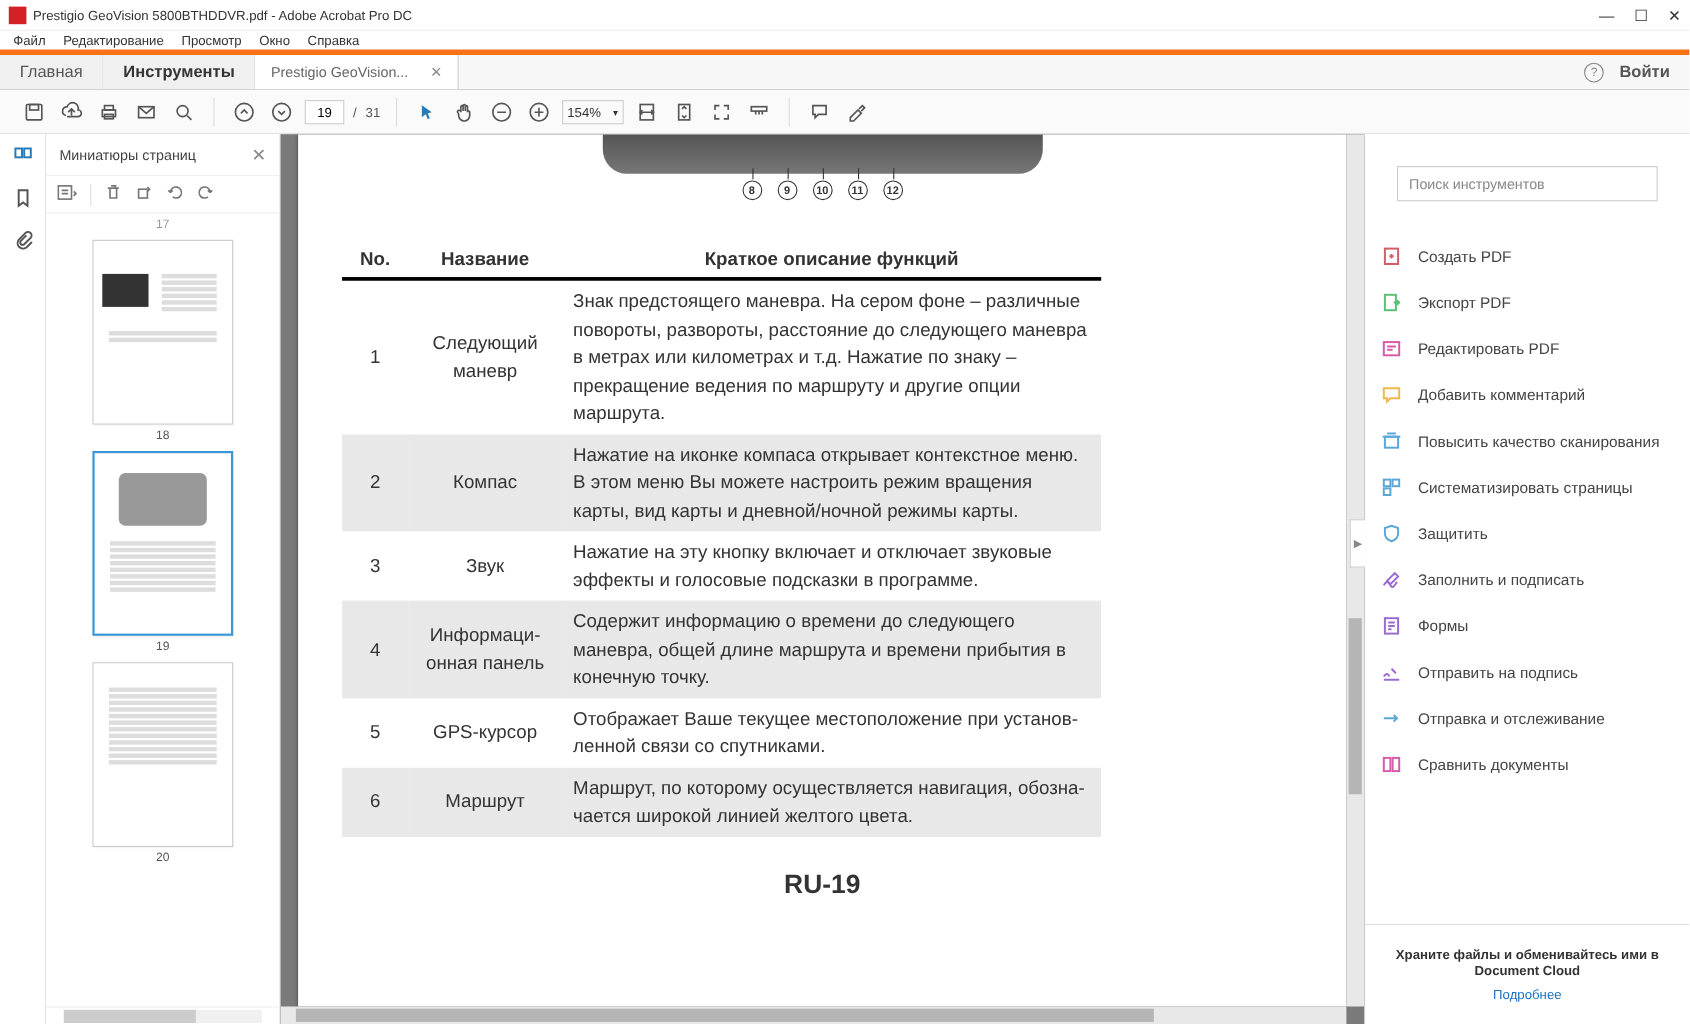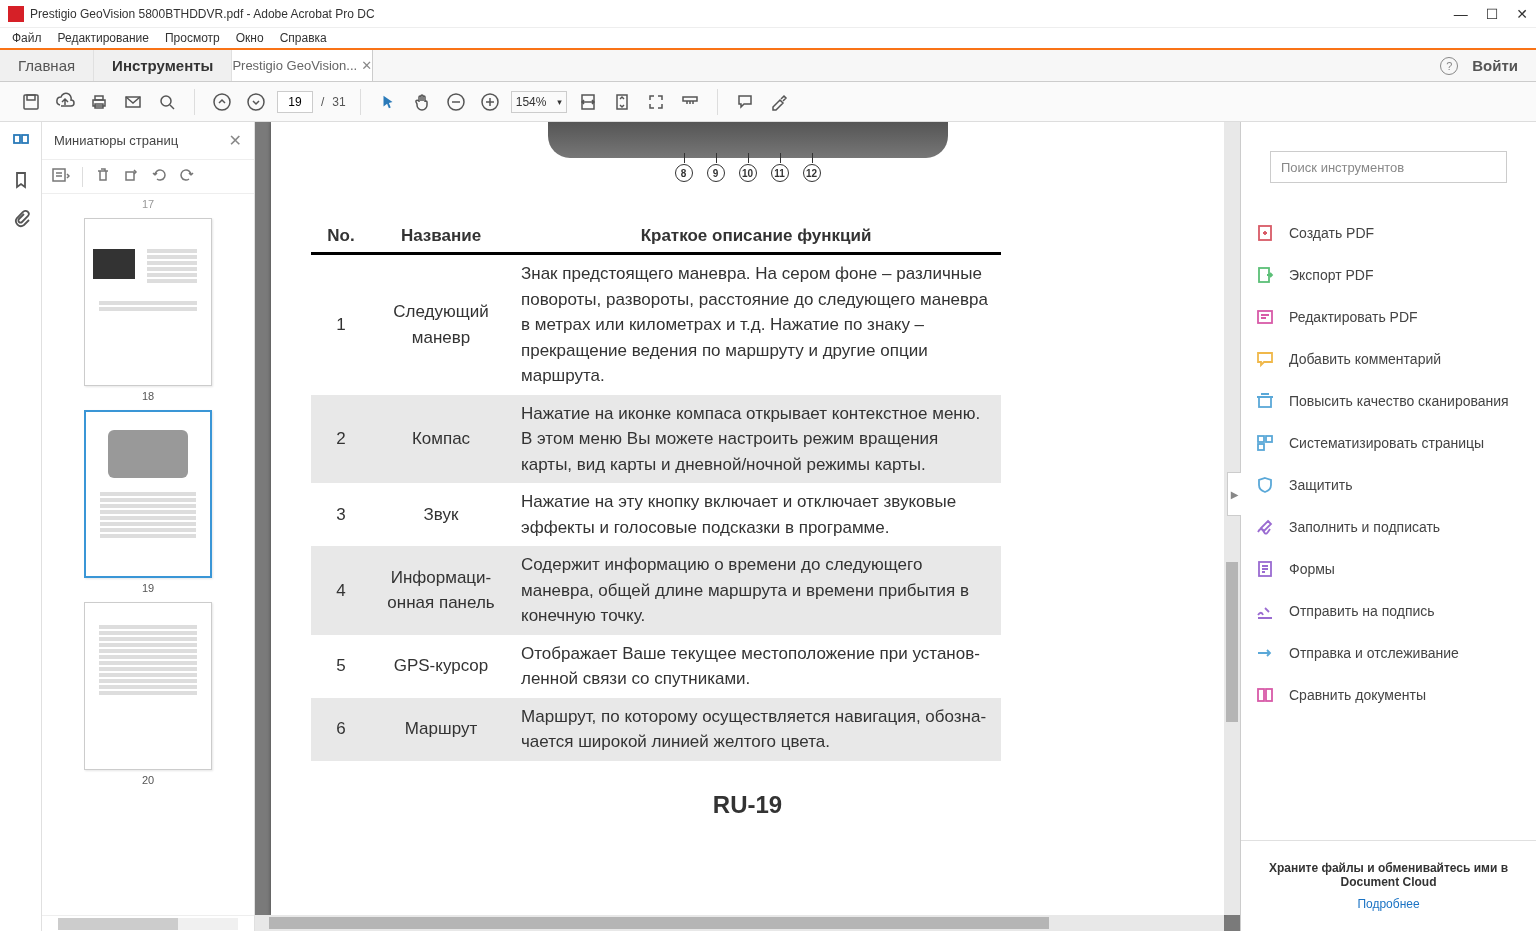--- a/index.html
+++ b/index.html
@@ -2,24 +2,24 @@
 <html><head>
 <meta charset="utf-8">
 <style>
 * { box-sizing: border-box; margin: 0; padding: 0; }
 body { font-family: "Segoe UI", Arial, sans-serif; font-size: 13px; background: #fff; color: #333; overflow: hidden; width: 1536px; height: 931px; position: relative; }
 .titlebar { height: 28px; display: flex; align-items: center; padding: 0 8px; border-bottom: 1px solid #eee; }
 .titlebar .app-icon { width: 16px; height: 16px; background: #d62027; margin-right: 6px; }
 .titlebar .title { font-size: 12px; color: #333; flex: 1; }
 .win-controls { display: flex; gap: 18px; align-items: center; }
 .win-controls span { font-size: 14px; cursor: default; }
-.menubar { height: 22px; display: flex; align-items: center; padding: 0 12px; gap: 16px; font-size: 12px; color: #333; border-bottom: 2px solid #f97316; }
+.menubar { height: 22px; display: flex; align-items: center; padding: 0 12px; gap: 16px; font-size: 12px; color: #333; border-bottom: 5px solid #f97316; }
 .tabbar { height: 32px; display: flex; align-items: stretch; border-bottom: 1px solid #ccc; background: #f7f7f7; }
 .tabbar .maintab { padding: 0 18px; display: flex; align-items: center; font-size: 15px; color: #555; background: #f0f0f0; border-right: 1px solid #e0e0e0; }
-.tabbar .doctab { display: flex; align-items: center; padding: 0 0; background: #fff; border-right: 1px solid #ccc; color: #666; gap: 4px; }
+.tabbar .doctab { display: flex; align-items: center; padding: 0 14px; background: #fff; border-right: 1px solid #ccc; color: #666; gap: 20px; }
 .tabbar .spacer { flex: 1; }
 .tabbar .right { display: flex; align-items: center; padding: 0 18px; gap: 14px; color: #555; font-size: 15px; }
 .helpcircle { width: 18px; height: 18px; border: 1.5px solid #888; border-radius: 50%; display: inline-flex; align-items: center; justify-content: center; font-size: 11px; color: #888; }
 .toolbar { height: 40px; display: flex; align-items: center; padding: 0 14px; border-bottom: 1px solid #ddd; background: #fafafa; }
 .toolbar .sep { width: 1px; height: 26px; background: #ddd; margin: 0 10px; }
 .toolbar .ticon { width: 20px; height: 20px; margin: 0 7px; color: #555; display: inline-flex; align-items: center; justify-content: center; }
 .toolbar svg { stroke: #555; fill: none; stroke-width: 1.5; }
 .toolbar .pagebox { width: 36px; height: 22px; border: 1px solid #ccc; text-align: center; font-size: 12px; margin: 0 4px; }
 .toolbar .pagetotal { font-size: 12px; color: #555; margin: 0 4px; }
 .toolbar .zoomselect { width: 56px; height: 22px; border: 1px solid #ccc; font-size: 12px; padding: 0 4px; display: inline-flex; align-items: center; justify-content: space-between; margin: 0 4px; }

